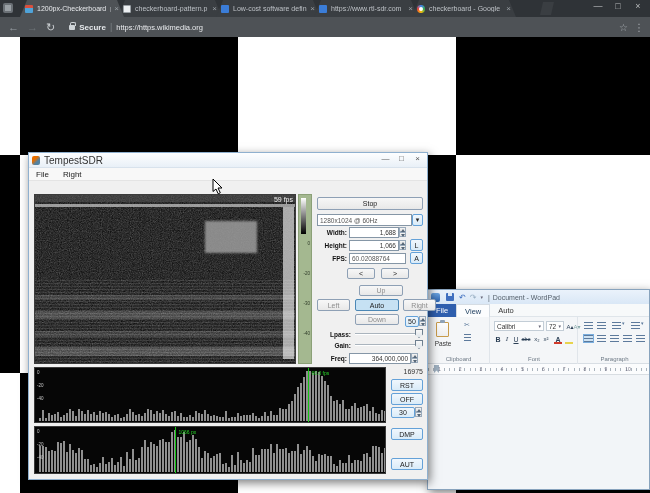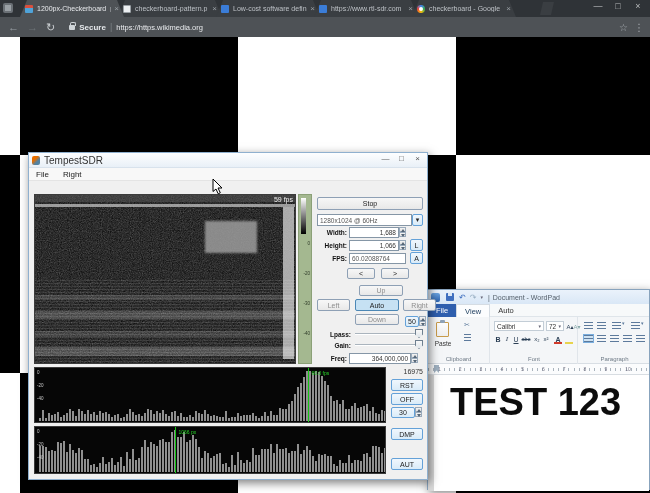--- a/index.html
+++ b/index.html
@@ -255,23 +255,20 @@
         <span class="rnum" style="left: 30.8px;">2</span>
         <span class="rnum" style="left: 51.6px;">3</span>
         <span class="rnum" style="left: 72.4px;">4</span>
         <span class="rnum" style="left: 93.2px;">5</span>
         <span class="rnum" style="left: 114px;">6</span>
         <span class="rnum" style="left: 134.8px;">7</span>
         <span class="rnum" style="left: 155.6px;">8</span>
         <span class="rnum" style="left: 176.4px;">9</span>
         <span class="rnum" style="left: 197.2px;">10</span>
       </div>
-    <div class="wpdoc">
-      <span class="doctext">TEST 123</span>
-    </div>
   </div>
 
   <div class="win tsdr">
     <div class="tsdr-title">
       <span class="javaicon"></span>
       <span class="tsdr-title-text">TempestSDR</span>
       <span class="tctl" style="right:34px">—</span>
       <span class="tctl" style="right:18px">□</span>
       <span class="tctl" style="right:2px">×</span>
     </div>

